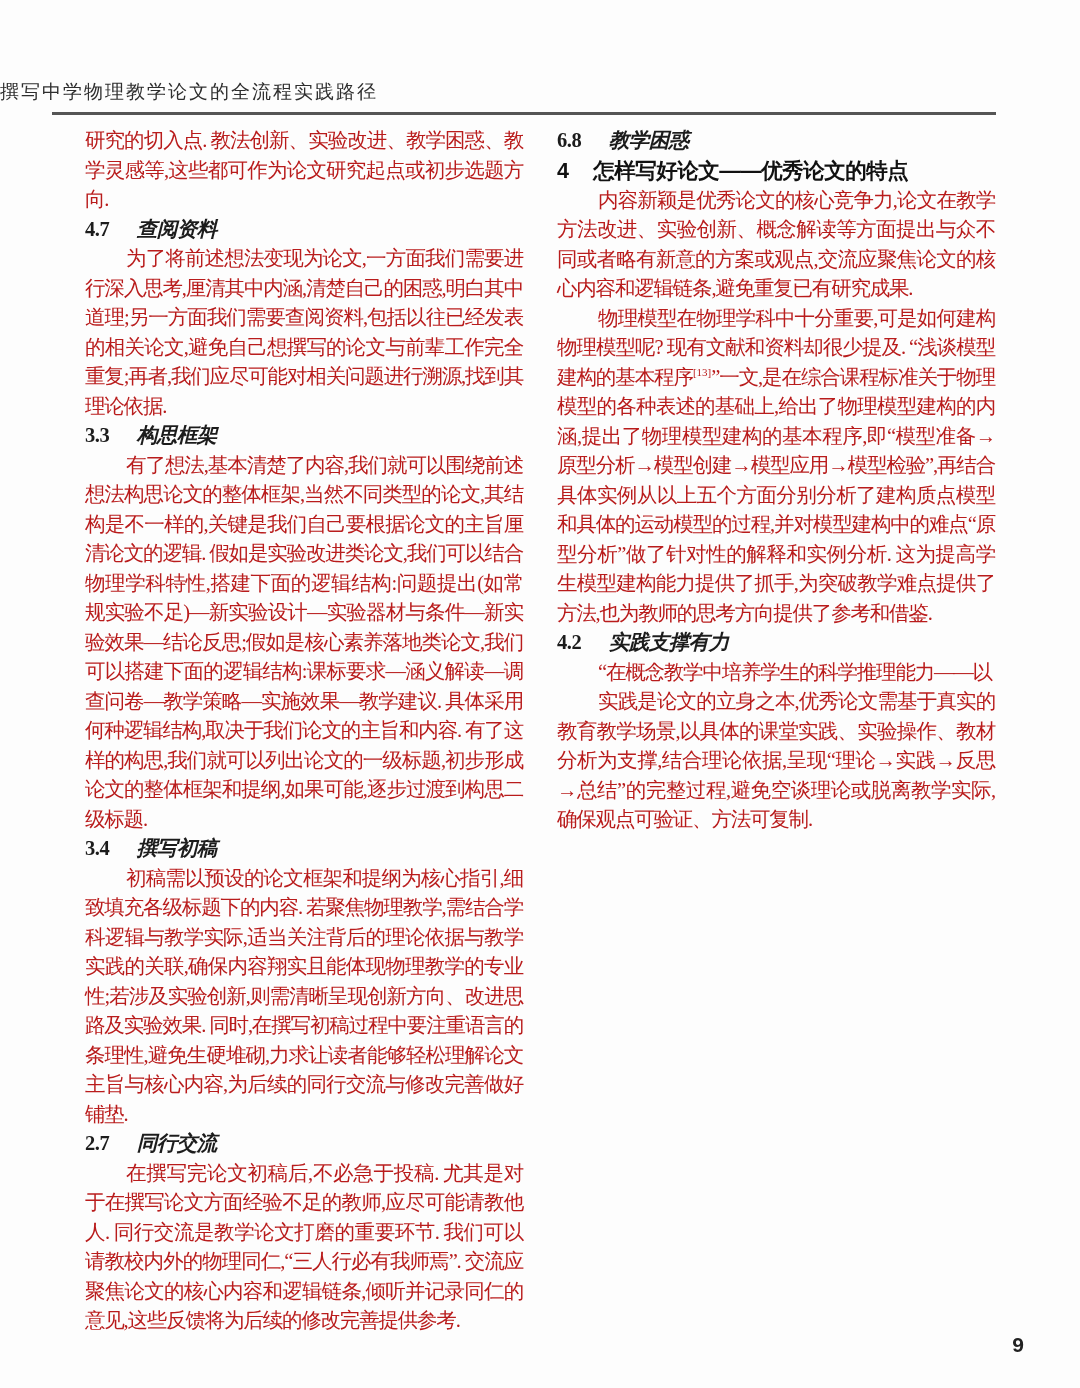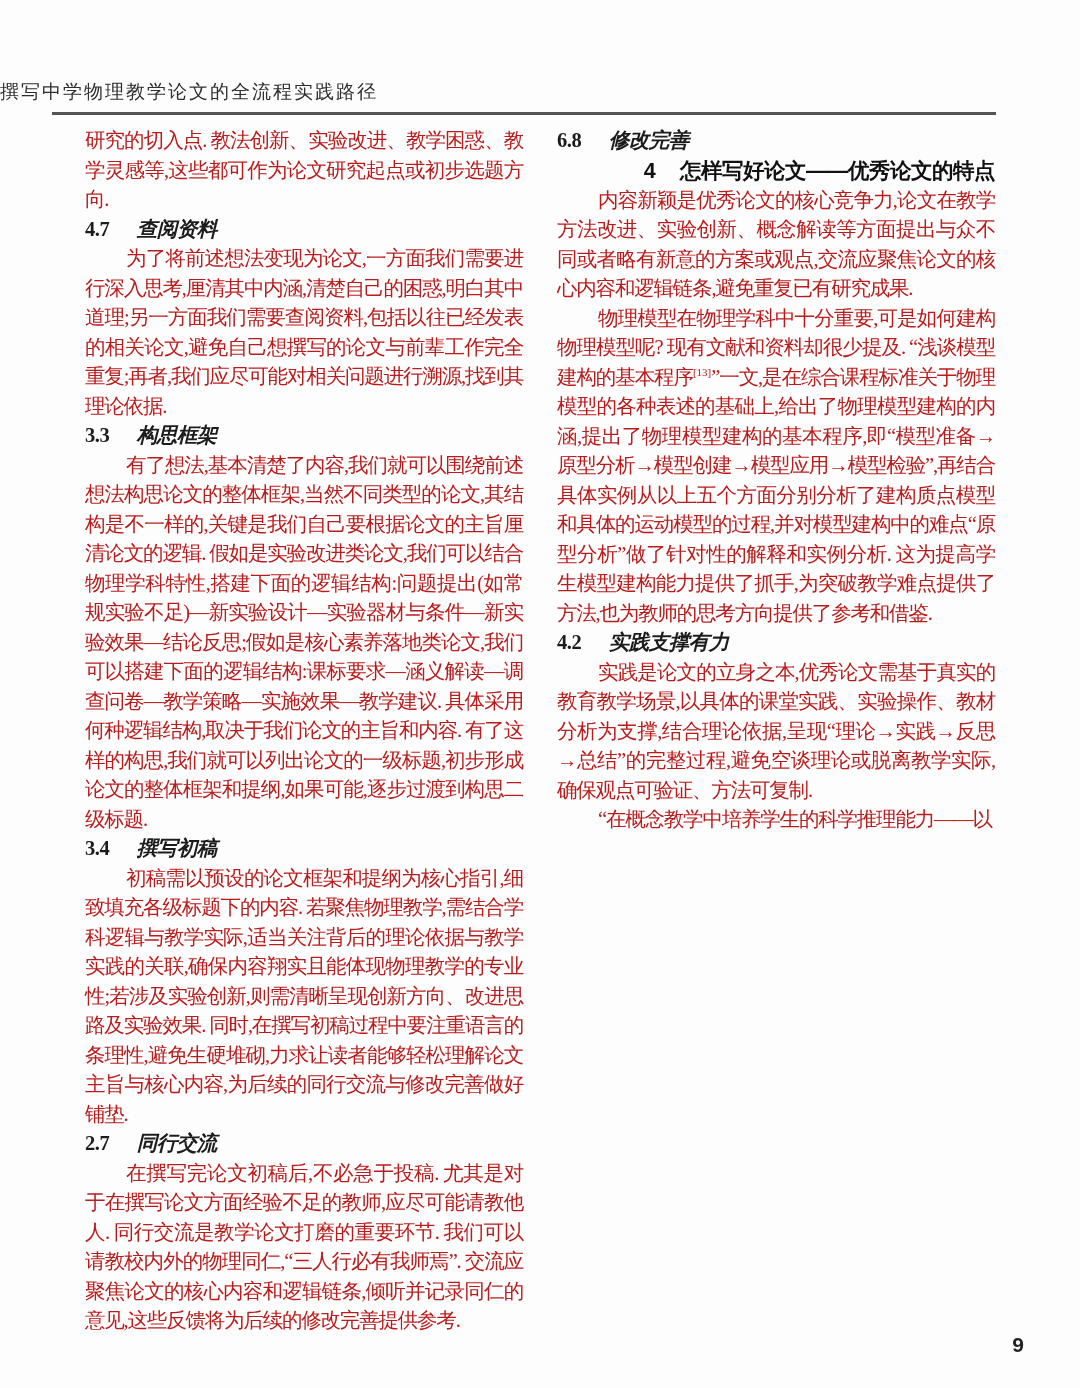--- a/index.html
+++ b/index.html
@@ -43,21 +43,21 @@
     font-style:normal; font-weight:600; margin-right:1.35em;
   }
   .sec-head .sec-title {
     font-style:italic; font-weight:600;
   }
   .major-head {
     margin:0;
     font-family:"Liberation Sans","DejaVu Sans",sans-serif;
     font-size:21.5px; font-weight:bold;
     line-height:30px; letter-spacing:-0.5px;
-    color:#111; white-space:nowrap;text-align:right;
+    color:#111; white-space:nowrap;
   }
   .major-head .sec-num { margin-right:1.15em; }
   sup.ref {
     font-size:11px; letter-spacing:0;
     vertical-align:super; line-height:0;
   }
   .page-num {
     position:absolute; top:1333px; right:56px;
     font-family:"Liberation Sans","DejaVu Sans",sans-serif;
     font-size:21px; font-weight:bold; color:#222;
@@ -81,27 +81,27 @@
     <p class="para indent">有了想法,基本清楚了内容,我们就可以围绕前述想法构思论文的整体框架,当然不同类型的论文,其结构是不一样的,关键是我们自己要根据论文的主旨厘清论文的逻辑. 假如是实验改进类论文,我们可以结合物理学科特性,搭建下面的逻辑结构:问题提出(如常规实验不足)—新实验设计—实验器材与条件—新实验效果—结论反思;假如是核心素养落地类论文,我们可以搭建下面的逻辑结构:课标要求—涵义解读—调查问卷—教学策略—实施效果—教学建议. 具体采用何种逻辑结构,取决于我们论文的主旨和内容. 有了这样的构思,我们就可以列出论文的一级标题,初步形成论文的整体框架和提纲,如果可能,逐步过渡到构思二级标题.</p>
 
     <p class="sec-head"><span class="sec-num">3.4</span><span class="sec-title">撰写初稿</span></p>
     <p class="para indent">初稿需以预设的论文框架和提纲为核心指引,细致填充各级标题下的内容. 若聚焦物理教学,需结合学科逻辑与教学实际,适当关注背后的理论依据与教学实践的关联,确保内容翔实且能体现物理教学的专业性;若涉及实验创新,则需清晰呈现创新方向、改进思路及实验效果. 同时,在撰写初稿过程中要注重语言的条理性,避免生硬堆砌,力求让读者能够轻松理解论文主旨与核心内容,为后续的同行交流与修改完善做好铺垫.</p>
 
     <p class="sec-head"><span class="sec-num">2.7</span><span class="sec-title">同行交流</span></p>
     <p class="para indent">在撰写完论文初稿后,不必急于投稿. 尤其是对于在撰写论文方面经验不足的教师,应尽可能请教他人. 同行交流是教学论文打磨的重要环节. 我们可以请教校内外的物理同仁,“三人行必有我师焉”. 交流应聚焦论文的核心内容和逻辑链条,倾听并记录同仁的意见,这些反馈将为后续的修改完善提供参考.</p>
   </div>
 
   <div class="col col-right">
-    <p class="sec-head"><span class="sec-num">6.8</span><span class="sec-title">修改完善</span></p>
+    <p class="sec-head"><span class="sec-num">6.8</span><span class="sec-title">教学困惑</span></p>
 
     <p class="major-head"><span class="sec-num">4</span><span>怎样写好论文——优秀论文的特点</span></p>
 
     <p class="para indent">内容新颖是优秀论文的核心竞争力,论文在教学方法改进、实验创新、概念解读等方面提出与众不同或者略有新意的方案或观点,交流应聚焦论文的核心内容和逻辑链条,避免重复已有研究成果.</p>
     <p class="para indent"><span>物理模型在物理学科中十分重要,可是如何建构物理模型呢? 现有文献和资料却很少提及. “浅谈模型建构的基本程序</span><sup class="ref">[13]</sup><span>”一文,是在综合课程标准关于物理模型的各种表述的基础上,给出了物理模型建构的内涵,提出了物理模型建构的基本程序,即“模型准备→原型分析→模型创建→模型应用→模型检验”,再结合具体实例从以上五个方面分别分析了建构质点模型和具体的运动模型的过程,并对模型建构中的难点“原型分析”做了针对性的解释和实例分析. 这为提高学生模型建构能力提供了抓手,为突破教学难点提供了方法,也为教师的思考方向提供了参考和借鉴.</span></p>
 
     <p class="sec-head"><span class="sec-num">4.2</span><span class="sec-title">实践支撑有力</span></p>
+    <p class="para indent">“在概念教学中培养学生的科学推理能力——以</p>
     <p class="para indent">实践是论文的立身之本,优秀论文需基于真实的教育教学场景,以具体的课堂实践、实验操作、教材分析为支撑,结合理论依据,呈现“理论→实践→反思→总结”的完整过程,避免空谈理论或脱离教学实际,确保观点可验证、方法可复制.</p>
-    <p class="para indent">“在概念教学中培养学生的科学推理能力——以</p>
   </div>
 
   <div class="page-num">9</div>
 
 </div>
 
 </body></html>

